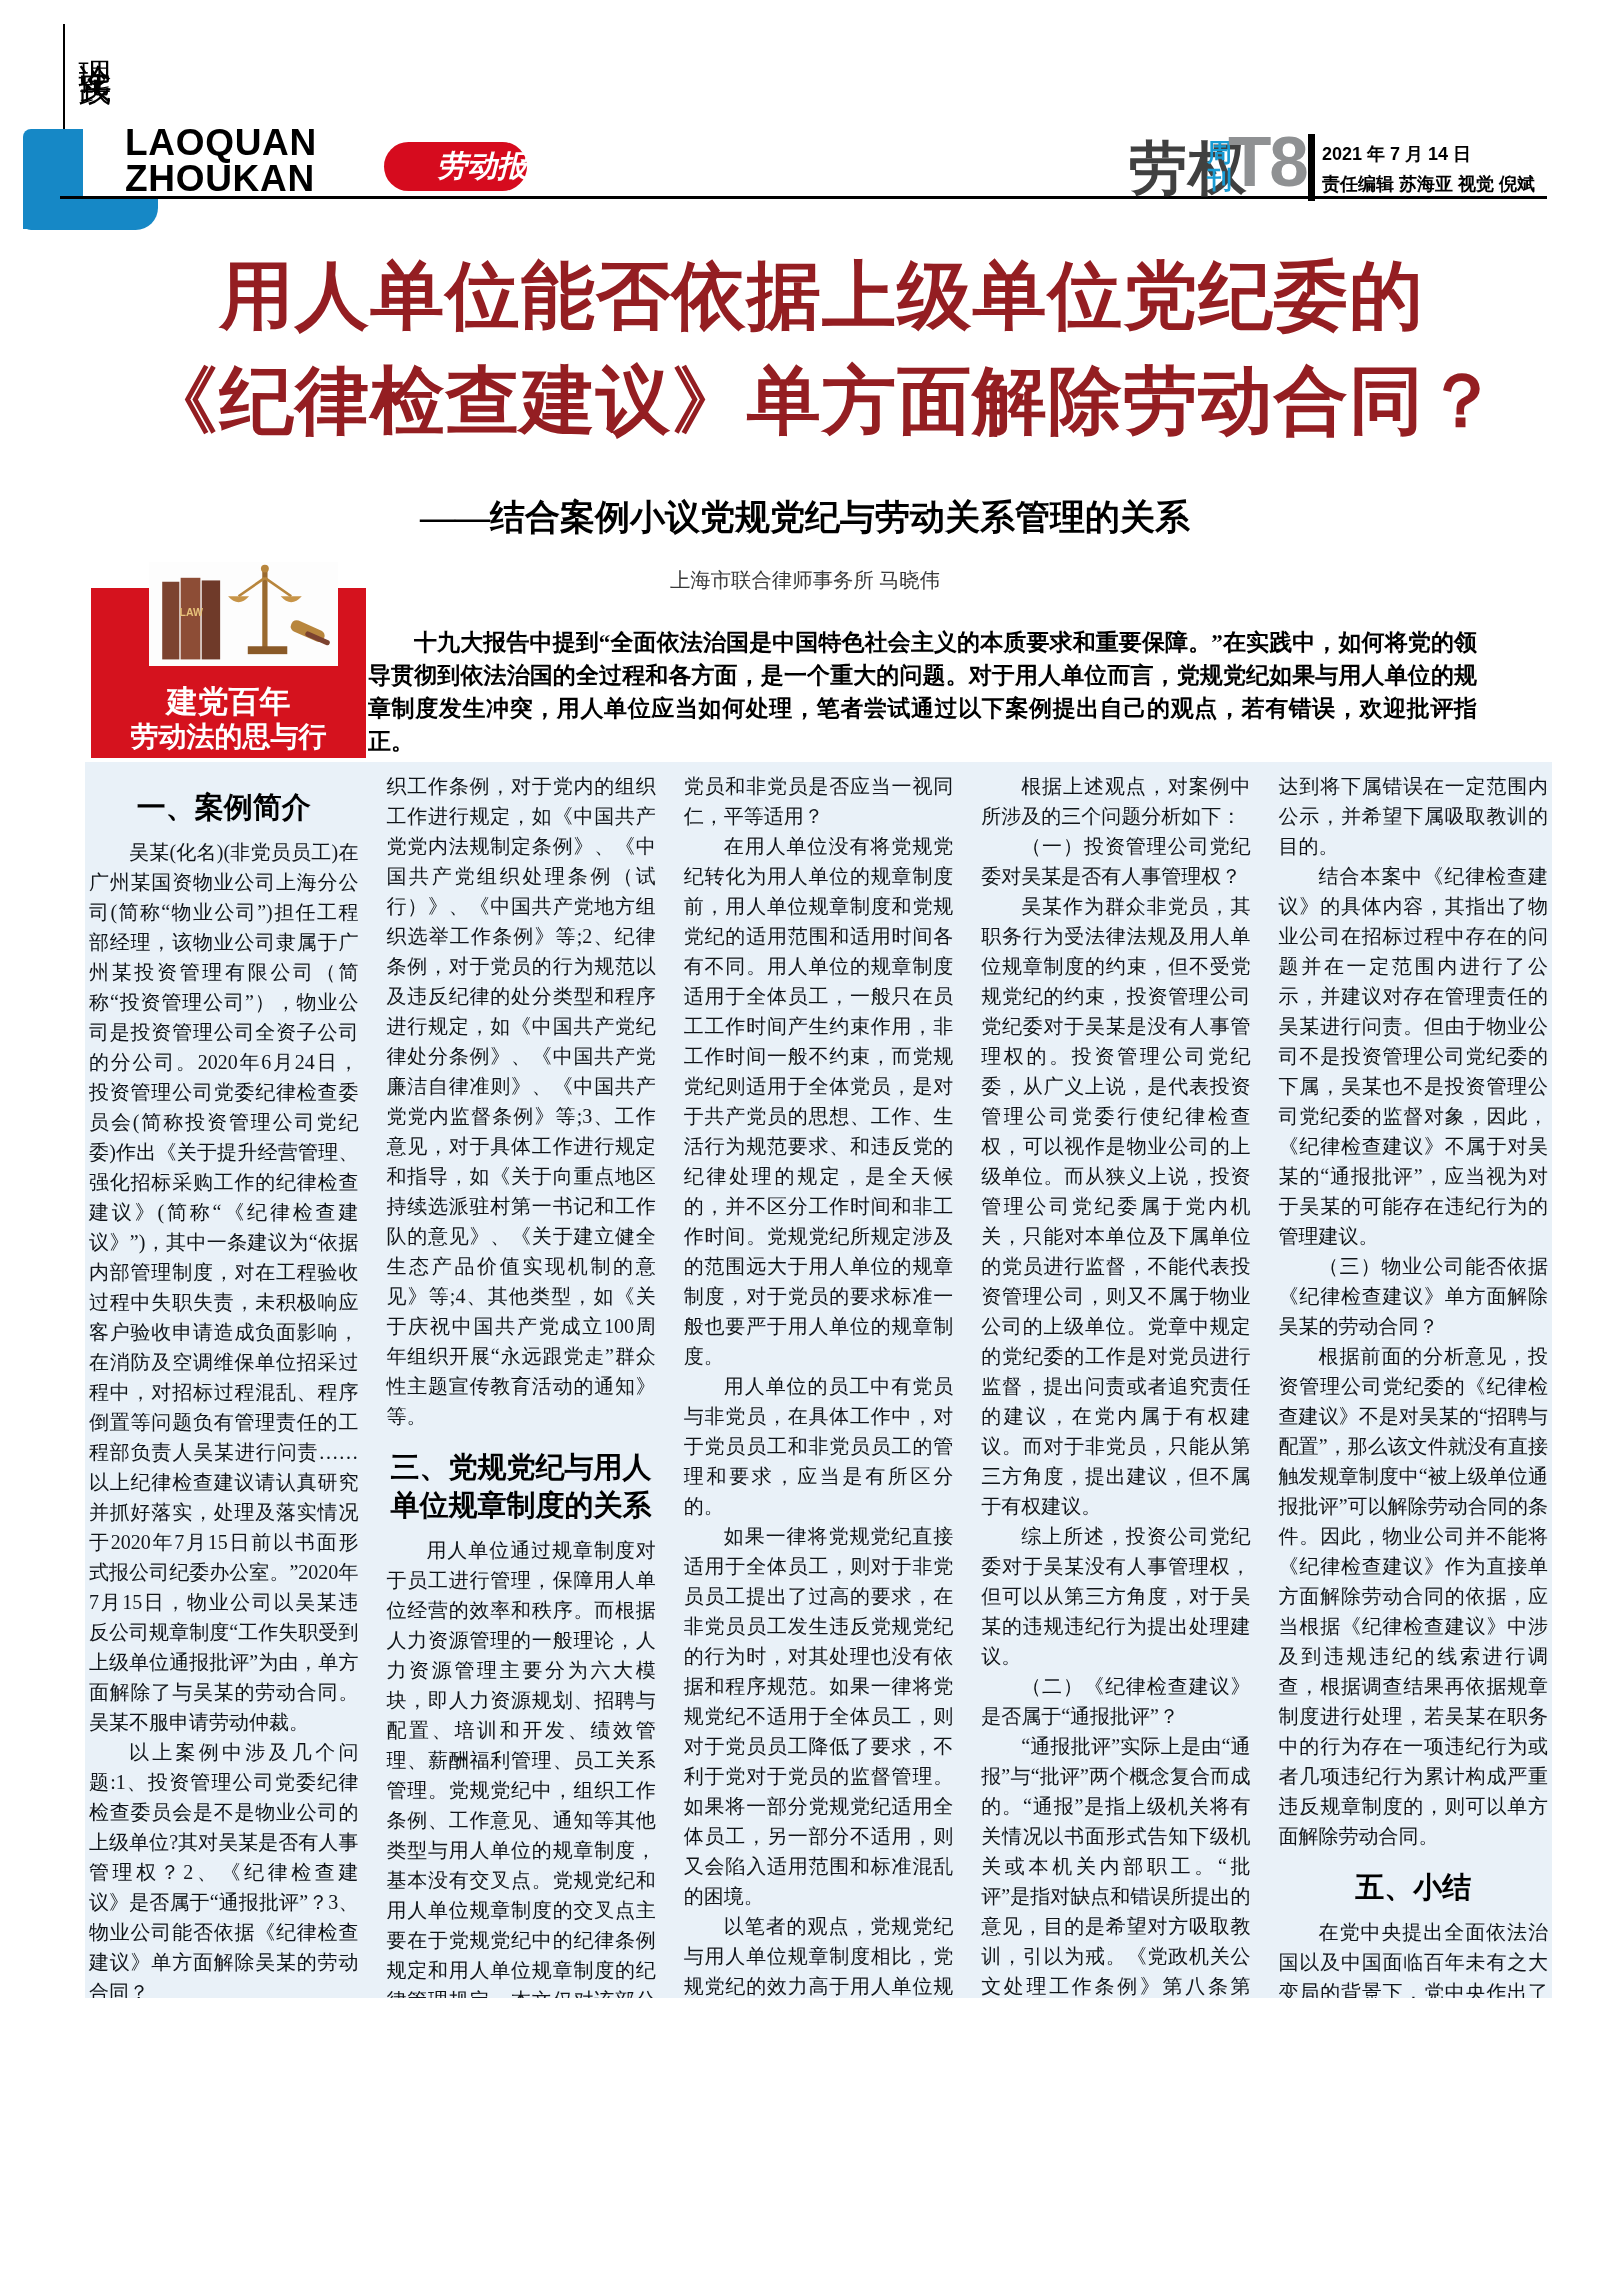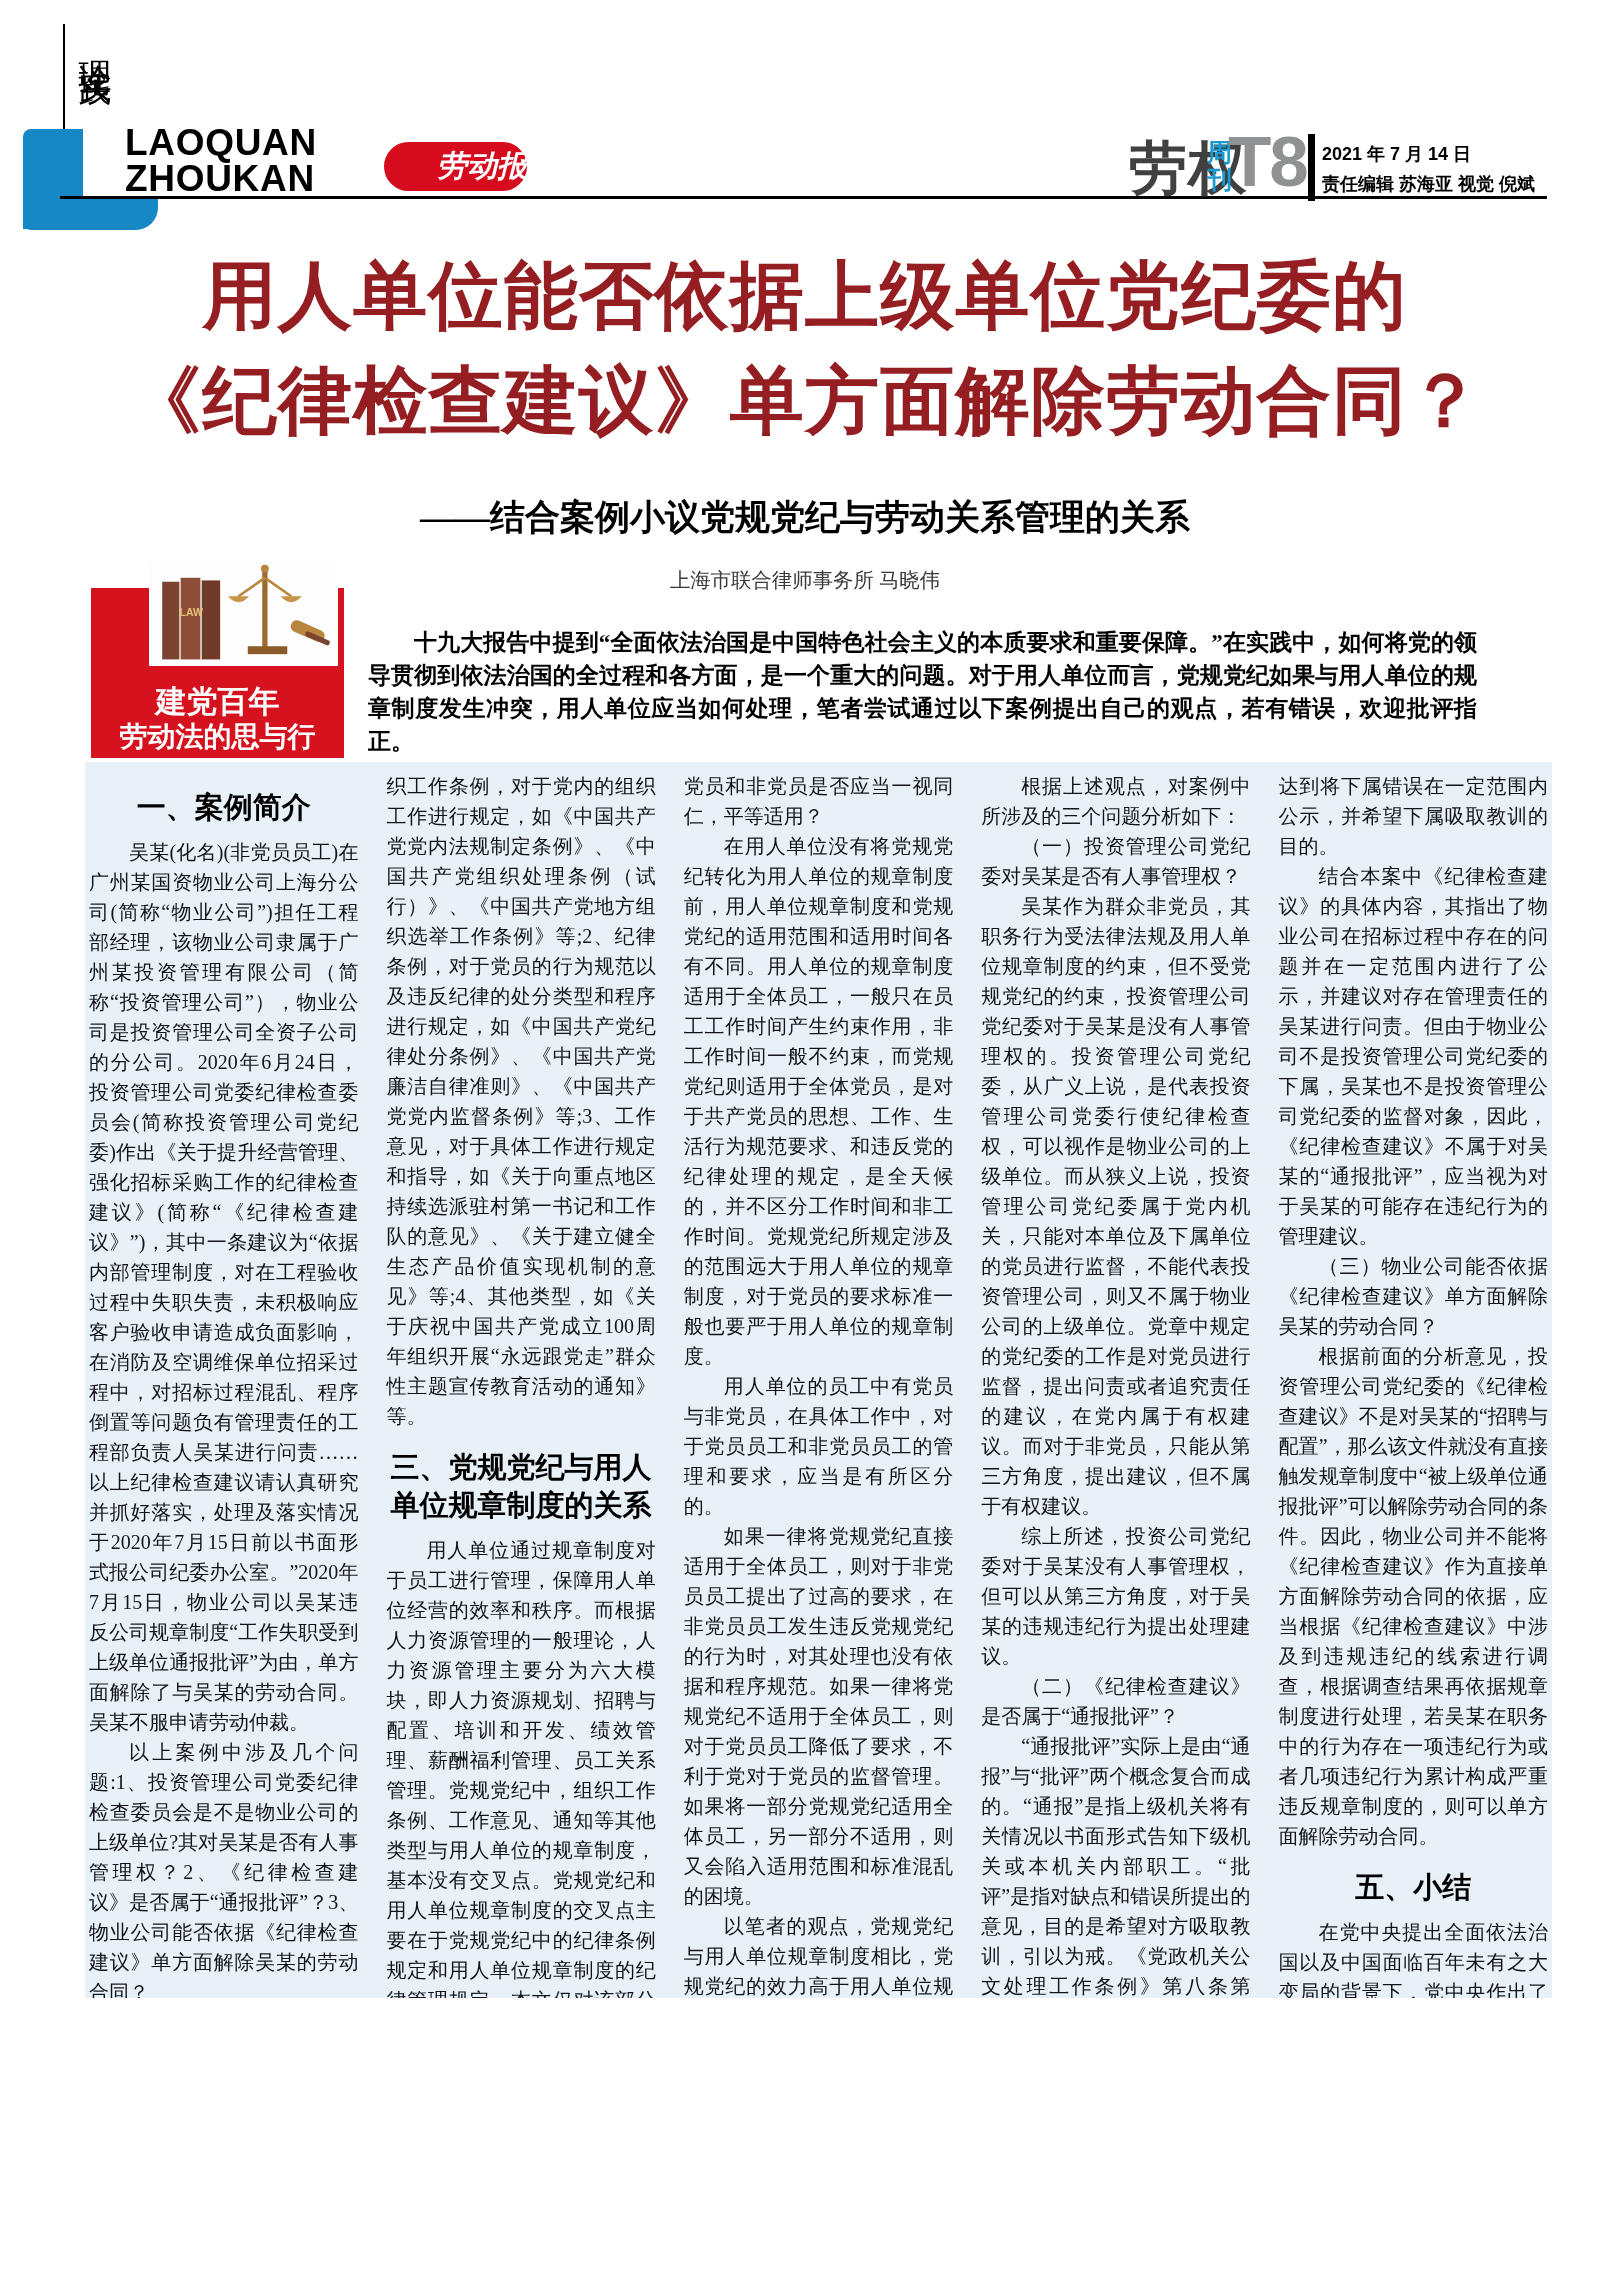--- a/index.html
+++ b/index.html
@@ -22,30 +22,30 @@
          font-weight:900; font-size:58px; color:#404040; letter-spacing:1.3px; }
   .zk  { position:absolute; left:1207px; top:139px; font-size:25px; line-height:27px; color:#189bd3;
          font-weight:bold; white-space:pre; font-family:"Liberation Sans",sans-serif; }
   .t8  { position:absolute; left:1228px; top:121px; font-family:"Liberation Sans","DejaVu Sans",sans-serif;
          font-weight:bold; font-size:71px; color:#8f9193; letter-spacing:-2px; }
   .vbar { position:absolute; left:1308px; top:134px; width:7.2px; height:67px; background:#000; }
   .meta { position:absolute; left:1322px; top:139px; font-family:"Liberation Sans","DejaVu Sans",sans-serif;
           font-weight:bold; font-size:18px; line-height:30px; color:#000; white-space:nowrap; }
 
   
-  .headline { position:absolute; left:79px; top:244px; width:1452px; text-align:center;
+  .headline { position:absolute; left:96px; top:244px; width:1452px; text-align:center;
               color:#941e22; font-weight:bold; }
   .hl { font-size:74px; line-height:105px; letter-spacing:1.3px; }
   .subtitle { position:absolute; left:79px; top:494px; width:1452px; text-align:center;
               font-size:35px; font-weight:bold; color:#000; }
   .author { position:absolute; left:79px; top:566px; width:1452px; text-align:center;
             font-size:20.4px; color:#3a3a3a; }
 
   
-  .feature { position:absolute; left:91px; top:588px; width:253px; height:170px; background:#d5121e; }
+  .feature { position:absolute; left:91px; top:588px; width:253px; height:170px; background:#d5121e;padding-left:22px; }
   .photo { position:absolute; left:58px; top:-26px; width:189px; height:104px; background:#fdfdfd; overflow:hidden; }
   .f1 { position:absolute; left:0; top:93px; width:100%; text-align:center; color:#fff;
         font-family:"Liberation Sans","DejaVu Sans",sans-serif; font-weight:bold; font-size:31px; }
   .f2 { position:absolute; left:0; top:130px; width:100%; text-align:center; color:#fff;
         font-family:"Liberation Sans","DejaVu Sans",sans-serif; font-weight:bold; font-size:28px; }
   .intro { position:absolute; left:368px; top:606px; width:1109px; font-size:23px; font-weight:bold;
            line-height:33px; text-align:justify; text-indent:2em; color:#000;margin-top:20px; }
 
   
   .article { position:absolute; left:85px; top:762px; width:1467px; height:1509px;

